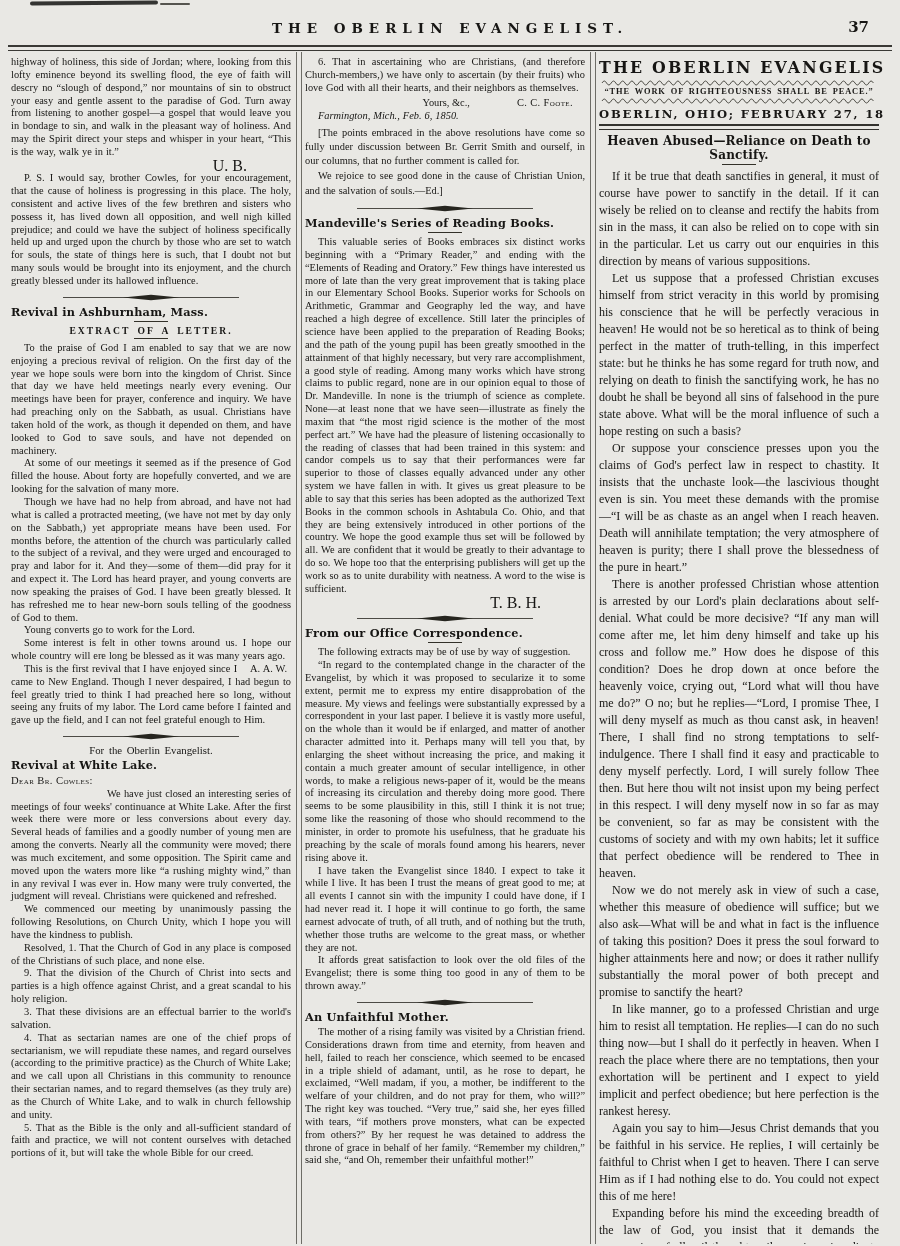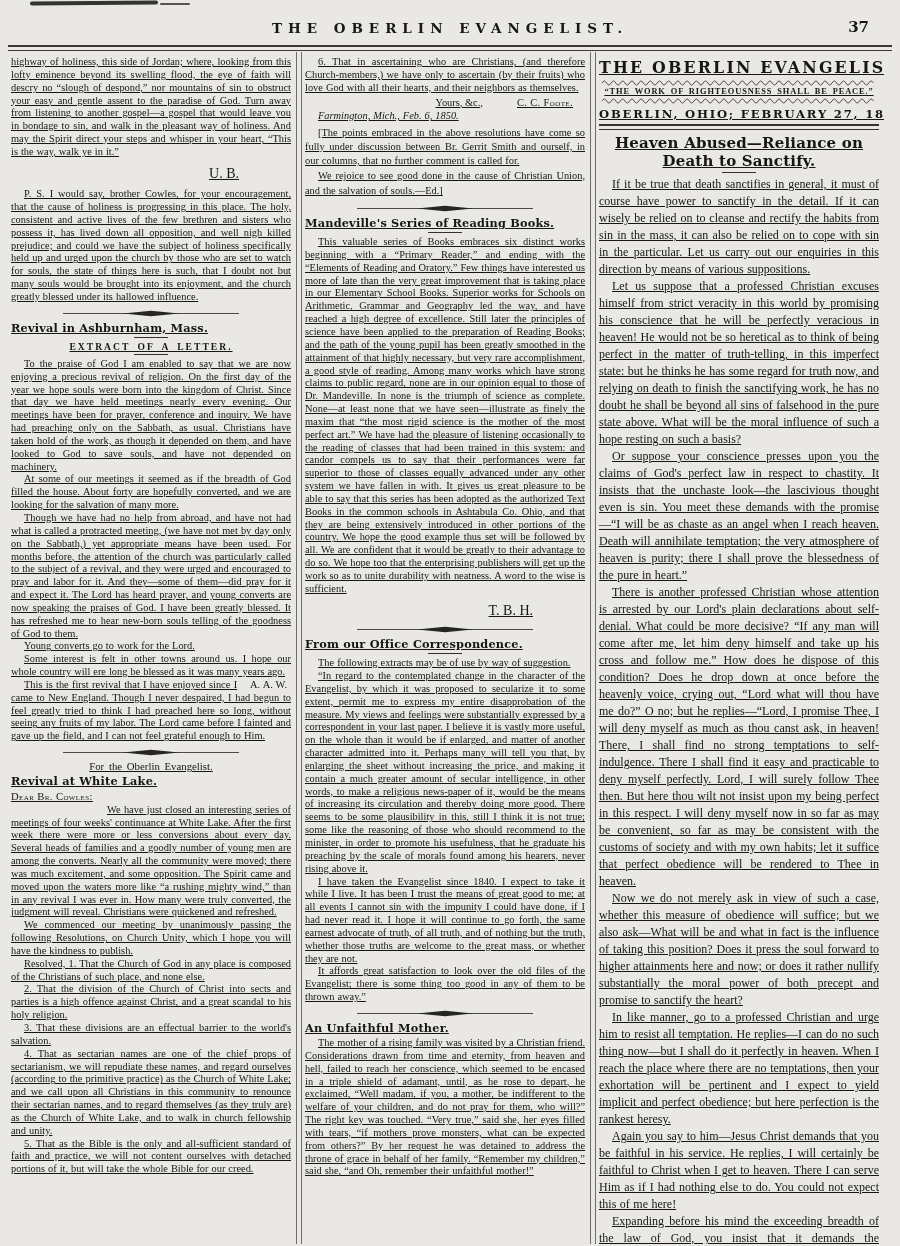--- a/index.html
+++ b/index.html
@@ -26,35 +26,35 @@
     font-family:"DejaVu Serif",serif;
     font-weight:700;font-size:15px;
   }
   .header-rule{
     position:absolute;top:45px;left:8px;right:8px;height:3px;
     border-top:2px solid #3a3935;border-bottom:1px solid #3a3935;
   }
   
   .columns{display:flex;align-items:stretch;padding:0 8px;height:1192px;margin-top:2px;}
   .col{width:288px;flex:0 0 288px;overflow:hidden;padding-top:4px;}
-  .col-inner{padding:0 5px 0 3px;text-decoration:underline;}
+  .col-inner{padding:0 5px 0 3px;}
   .vrule{flex:0 0 4px;border-left:1px solid #6d6c66;border-right:1px solid #6d6c66;margin:0;}
   
   p.body{
     margin:0;text-align:justify;
     font-size:10.4px;line-height:12.85px;
     text-indent:13px;
     word-spacing:.4px;
   }
   .col3 p.body{font-size:12px;line-height:17px;word-spacing:.5px;}
   p.noindent{text-indent:0;}
   p.deep-indent{text-indent:96px;}
-  .sig{ text-align:right;padding-right:44px;font-size:14px;line-height:13.5px;margin:8px;}
+  .sig{ text-align:right;padding-right:44px;font-size:16px;line-height:13.5px;margin:0;}
   .sig-float{float:right;padding-right:4px;}
-  .yours-row{display:flex;justify-content:flex-end;gap:34px;padding-right:12px;font-size:10.4px;line-height:13.5px;margin:1px 0;}
+  .yours-row{display:flex;justify-content:flex-end;gap:47px;padding-right:12px;font-size:10.4px;line-height:13.5px;margin:1px 0;}
   .smallcaps{font-variant:small-caps;letter-spacing:.4px;}
   .dateline-it{font-style:italic;}
   .salutation{margin:2px 0 0;font-size:10.6px;font-variant:small-caps;letter-spacing:.4px;text-indent:0;line-height:13.5px;}
   
   .diamond-divider{display:flex;justify-content:center;margin:5px 0 3px;}
   .shortrule{width:34px;border-top:1.2px solid #333129;margin:2px auto 3px;}
   .art-title{
     text-align:left;margin:2px 0 1px;
     font-family:"DejaVu Serif",serif;
     font-weight:700;font-size:11.3px;letter-spacing:.2px;
@@ -70,21 +70,21 @@
   }
   .wave-rule{display:block;margin:1px auto;}
   .motto{font-size:8.4px;font-weight:700;letter-spacing:.9px;word-spacing:2px;margin:1px 0;}
   .masthead-dateline{
     font-family:"DejaVu Serif",serif;font-weight:700;
     font-size:11.6px;letter-spacing:1.8px;margin:3px 0 3px;white-space:nowrap;
   }
   .double-rule{height:3px;border-top:2px solid #34332f;border-bottom:1px solid #34332f;margin:1px 0 4px;}
   .sermon-title{
     text-align:center;font-family:"DejaVu Serif",serif;font-weight:700;
-    font-size:15px;margin:3px 0 0;letter-spacing:.2px;
+    font-size:12px;margin:3px 0 0;letter-spacing:.2px;
   }
 </style>
 </head>
 <body>
 
 <div>
 
   <div class="page-header">
     <div class="smudge"></div>
     <div class="smudge2"></div>
@@ -107,40 +107,40 @@
               <polygon points="62,4.5 90,1.7 118,4.5 90,7.3" fill="#26251f"></polygon>
             </svg>
         </div>
 
         <h3 class="art-title">Revival in Ashburnham, Mass.</h3>
         <div class="shortrule"></div>
         <div class="subhead">EXTRACT OF A LETTER.</div>
         <div class="shortrule"></div>
 
         <p class="body">To the praise of God I am enabled to say that we are now enjoying a precious revival of religion.  On the first day of the year we hope souls were born into the kingdom of Christ.  Since that day we have held meetings nearly every evening.  Our meetings have been for prayer, conference and inquiry.  We have had preaching only on the Sabbath, as usual.  Christians have taken hold of the work, as though it depended on them, and have looked to God to save souls, and have not depended on machinery.</p>
-        <p class="body">At some of our meetings it seemed as if the breadth of God filled the house.  About forty are hopefully converted, and we are looking for the salvation of many more.</p>
+        <p class="body">At some of our meetings it seemed as if the presence of God filled the house.  About forty are hopefully converted, and we are looking for the salvation of many more.</p>
         <p class="body">Though we have had no help from abroad, and have not had what is called a protracted meeting, (we have not met by day only on the Sabbath,) yet appropriate means have been used.  For months before, the attention of the church was particularly called to the subject of a revival, and they were urged and encouraged to pray and labor for it.  And they—some of them—did pray for it and expect it.  The Lord has heard prayer, and young converts are now speaking the praises of God.  I have been greatly blessed.  It has refreshed me to hear new-born souls telling of the goodness of God to them.</p>
         <p class="body">Young converts go to work for the Lord.</p>
         <p class="body"><span>Some interest is felt in other towns around us.  I hope our whole country will ere long be blessed as it was many years ago.</span><span class="sig-float">A. A. W.</span></p>
         <p class="body">This is the first revival that I have enjoyed since I came to New England.  Though I never despaired, I had begun to feel greatly tried to think I had preached here so long, without seeing any fruits of my labor.  The Lord came before I fainted and gave up the field, and I can not feel grateful enough to Him.</p>
 
         <div class="diamond-divider">
           <svg width="180" height="9" viewBox="0 0 180 9">
               <line x1="2" y1="4.5" x2="178" y2="4.5" stroke="#3a3832" stroke-width="0.9"></line>
               <polygon points="62,4.5 90,1.7 118,4.5 90,7.3" fill="#26251f"></polygon>
             </svg>
         </div>
 
         <div class="kicker">For the Oberlin Evangelist.</div>
         <h3 class="art-title">Revival at White Lake.</h3>
         <p class="salutation">Dear Br. Cowles:</p>
         <p class="body deep-indent">We have just closed an interesting series of meetings of four weeks' continuance at White Lake. After the first week there were more or less conversions about every day.  Several heads of families and a goodly number of young men are among the converts.  Nearly all the community were moved; there was much excitement, and some opposition.  The Spirit came and moved upon the waters more like “a rushing mighty wind,” than in any revival I was ever in.  How many were truly converted, the judgment will reveal.  Christians were quickened and refreshed.</p>
         <p class="body">We commenced our meeting by unanimously passing the following Resolutions, on Church Unity, which I hope you will have the kindness to publish.</p>
         <p class="body">Resolved, 1. That the Church of God in any place is composed of the Christians of such place, and none else.</p>
-        <p class="body">2.  That the division of the Church of Christ into sects and parties is a high offence against Christ, and a great scandal to his holy religion.</p>
+        <p class="body">9.  That the division of the Church of Christ into sects and parties is a high offence against Christ, and a great scandal to his holy religion.</p>
         <p class="body">3.  That these divisions are an effectual barrier to the world's salvation.</p>
         <p class="body">4.  That as sectarian names are one of the chief props of sectarianism, we will repudiate these names, and regard ourselves (according to the primitive practice) as the Church of White Lake; and we call upon all Christians in this community to renounce their sectarian names, and to regard themselves (as they truly are) as the Church of White Lake, and to walk in church fellowship and unity.</p>
         <p class="body">5.  That as the Bible is the only and all-sufficient standard of faith and practice, we will not content ourselves with detached portions of it, but will take the whole Bible for our creed.</p>
       </div>
     </div>
 
     <div class="vrule"></div>
 
     <div class="col col2">
       <div class="col-inner">

